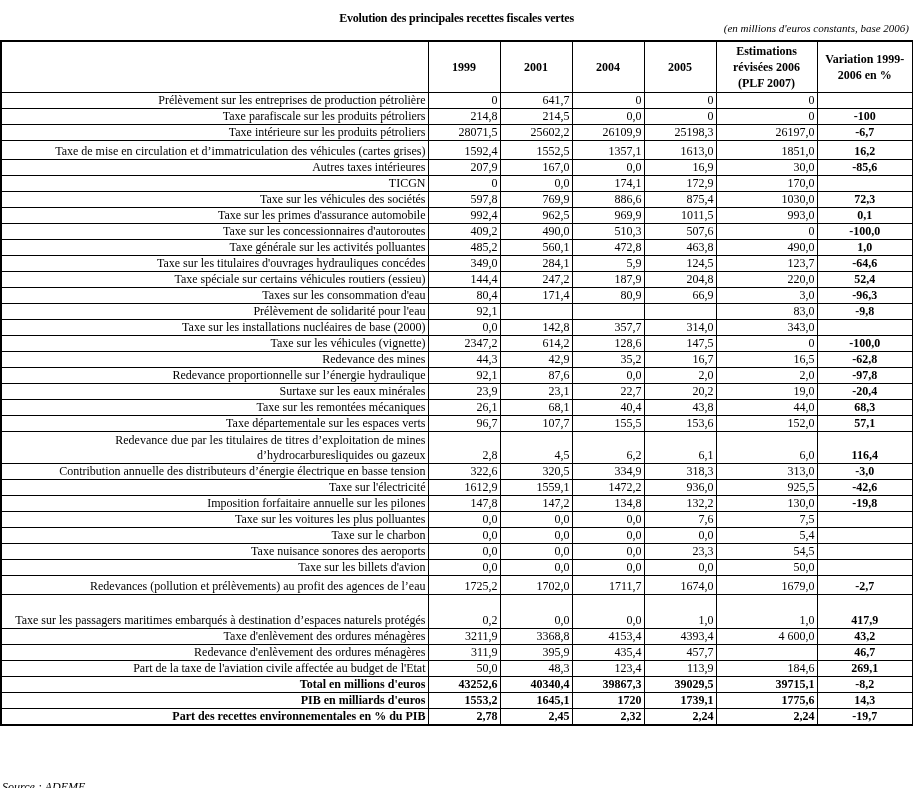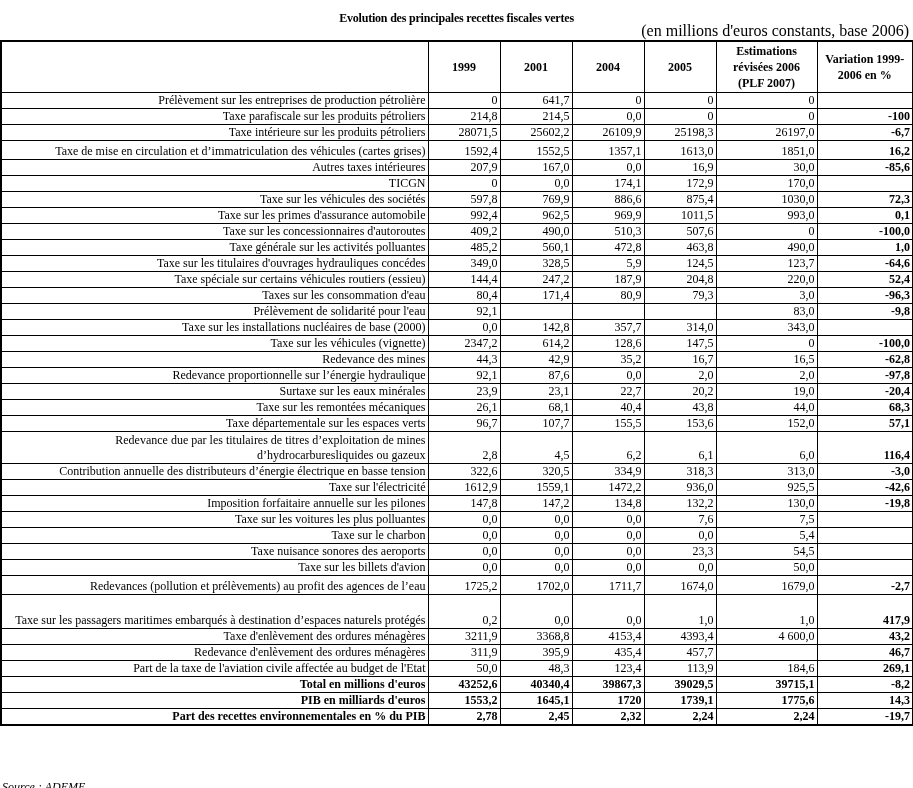--- a/index.html
+++ b/index.html
@@ -7,37 +7,37 @@
     width: 913px; height: 788px; position: relative; overflow: hidden;
     font-family: "Liberation Serif", "DejaVu Serif", serif;
     color: #000;
   }
   .title {
     position: absolute; left: 0; top: 11px; width: 913px; text-align: center;
     font-weight: bold; font-size: 12px; letter-spacing: -0.2px;
   }
   .subtitle {
     position: absolute; right: 4px; top: 22px;
-    font-size: 16px;
+    font-style: italic; font-size: 11px;
   }
   table {
     position: absolute; left: 0; top: 40px;
     border-collapse: collapse; table-layout: fixed;
     width: 912px;
     font-size: 12px;
   }
   td, th {
     border: 1px solid #000; padding: 0 2px; line-height: 15px;
     vertical-align: bottom; overflow: hidden;
   }
   table { border: 2px solid #000; }
   th { font-weight: bold; text-align: center; vertical-align: middle; height: 50px; line-height: 16px; }
   td.label { text-align: right; white-space: normal; }
   td.num { text-align: right; white-space: nowrap; }
-  td.var { text-align: right; font-weight: bold; white-space: nowrap; }
+  td.var { text-align: center; font-weight: bold; white-space: nowrap; }
   tr.r { height: 16px; }
   tr.bold td { font-weight: bold; }
   tr.bold td.var { font-weight: bold; margin-top: 39px; }
   tr.tall td { height: 31px; }
   tr.taller td { height: 33px; }
   tr.mid td { height: 18px; }
   .source {
     position: absolute; left: 2px; top: 768px; font-style: italic; font-size: 12px; margin-top: 12px;
   }
 </style>
@@ -155,41 +155,41 @@
         <td class="num">485,2</td>
         <td class="num">560,1</td>
         <td class="num">472,8</td>
         <td class="num">463,8</td>
         <td class="num">490,0</td>
         <td class="var">1,0</td>
       </tr>
       <tr class="r  ">
         <td class="label">Taxe sur les titulaires d'ouvrages hydrauliques concédes</td>
         <td class="num">349,0</td>
-        <td class="num">328,5</td>
+        <td class="num">284,1</td>
         <td class="num">5,9</td>
         <td class="num">124,5</td>
         <td class="num">123,7</td>
         <td class="var">-64,6</td>
       </tr>
       <tr class="r  ">
         <td class="label">Taxe spéciale sur certains véhicules routiers (essieu)</td>
         <td class="num">144,4</td>
         <td class="num">247,2</td>
         <td class="num">187,9</td>
         <td class="num">204,8</td>
         <td class="num">220,0</td>
         <td class="var">52,4</td>
       </tr>
       <tr class="r  ">
         <td class="label">Taxes sur les consommation d'eau</td>
         <td class="num">80,4</td>
         <td class="num">171,4</td>
         <td class="num">80,9</td>
-        <td class="num">79,3</td>
+        <td class="num">66,9</td>
         <td class="num">3,0</td>
         <td class="var">-96,3</td>
       </tr>
       <tr class="r  ">
         <td class="label">Prélèvement de solidarité pour l'eau</td>
         <td class="num">92,1</td>
         <td class="num"></td>
         <td class="num"></td>
         <td class="num"></td>
         <td class="num">83,0</td>

